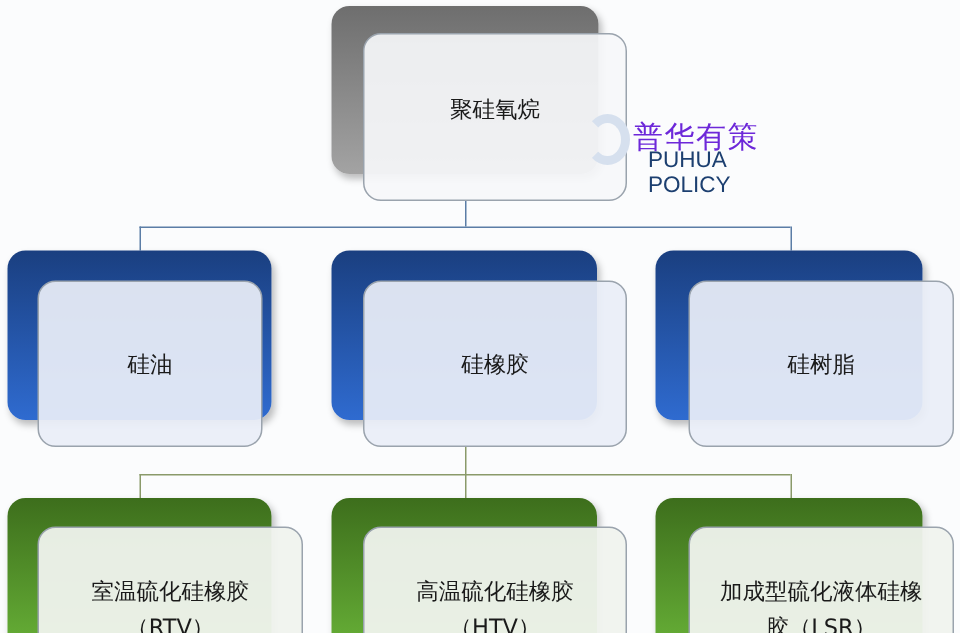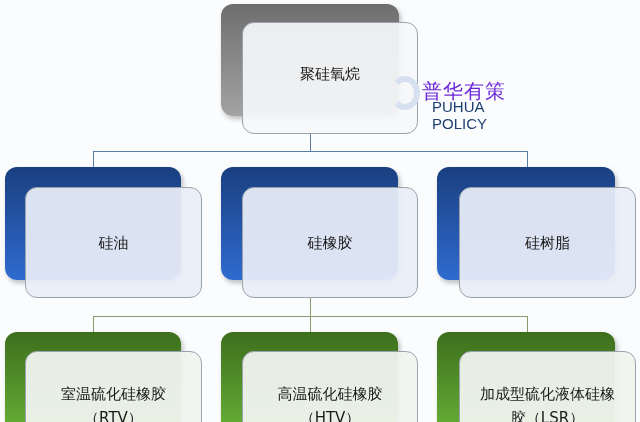--- a/index.html
+++ b/index.html
@@ -59,21 +59,21 @@
 </div>
 
 <div class="logo">
   <div class="logo-swirl"></div>
   <div class="logo-cn">普华有策</div>
   <div class="logo-en">PUHUA POLICY</div>
 </div>
 
 <div class="node">
   <div class="back blue" style="left:5px; top:167px; width:176px; height:113px;"></div>
-  <div class="front blue" style="left:25px; top:187px; width:177px; height:111px;">
+  <div class="front blue" style="left:25px; top:187px; width:150px; height:111px;">
     <span class="label">硅油</span>
   </div>
 </div>
 <div class="node">
   <div class="back blue" style="left:221px; top:167px; width:177px; height:113px;"></div>
   <div class="front blue" style="left:242px; top:187px; width:176px; height:111px;text-align:center;">
     <span class="label">硅橡胶</span>
   </div>
 </div>
 <div class="node">

